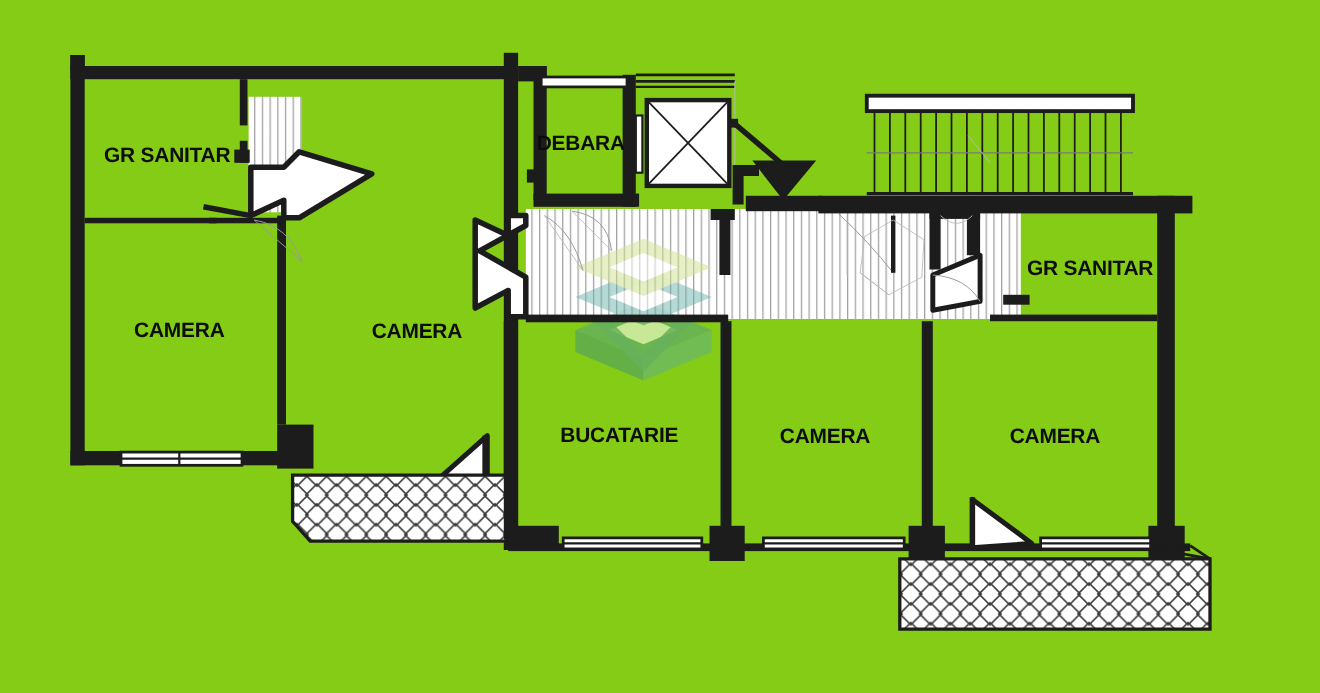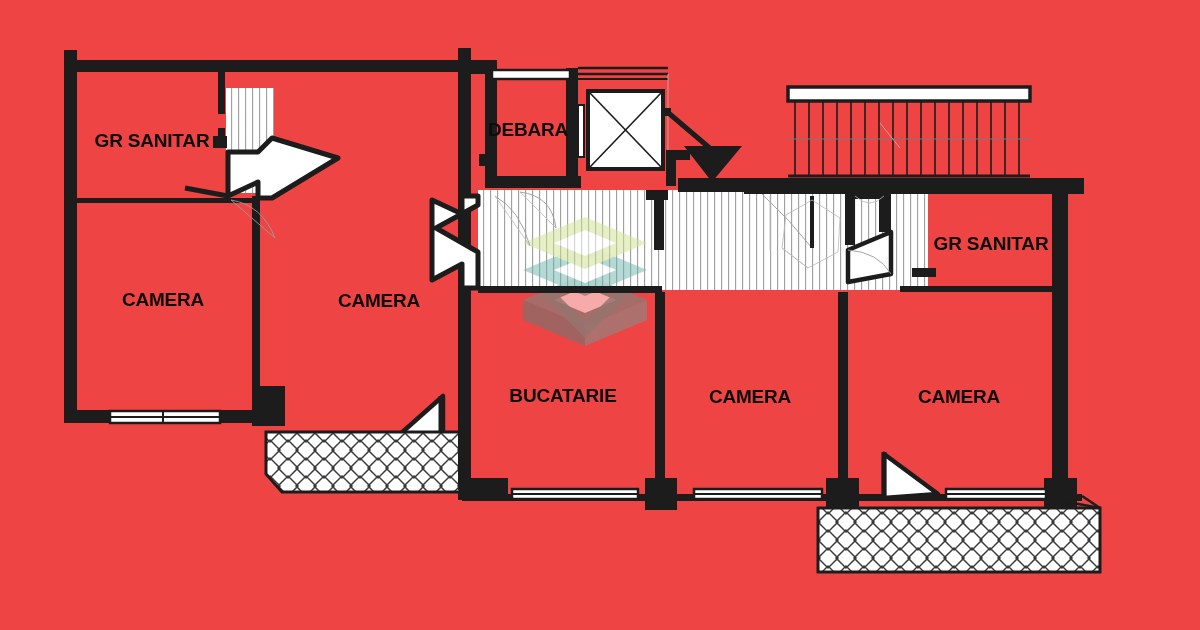--- a/index.html
+++ b/index.html
@@ -2,21 +2,21 @@
 <html><head>
 <meta charset="utf-8">
 <style>
   html,body{margin:0;padding:0;background:#ffffff;}
   body{
     width:1200px;height:630px;
     font-family:"Liberation Sans", sans-serif;
     overflow:hidden;
     position:relative;
   }
-  #plan-root{position:relative;width:1200px;height:630px;background:#ef4444;}
+  #plan-root{position:relative;width:1200px;height:630px;background:#84cc16;}
   svg#floorplan{position:absolute;left:0;top:0;width:1200px;height:630px;display:block;}
   .room-label{
     font-family:"Liberation Sans", sans-serif;
     font-weight:700;
     font-size:19px;
     letter-spacing:-0.2px;
     fill:#0d0d0d;
     text-anchor:middle;
     dominant-baseline:middle;
     -webkit-font-smoothing:antialiased;

